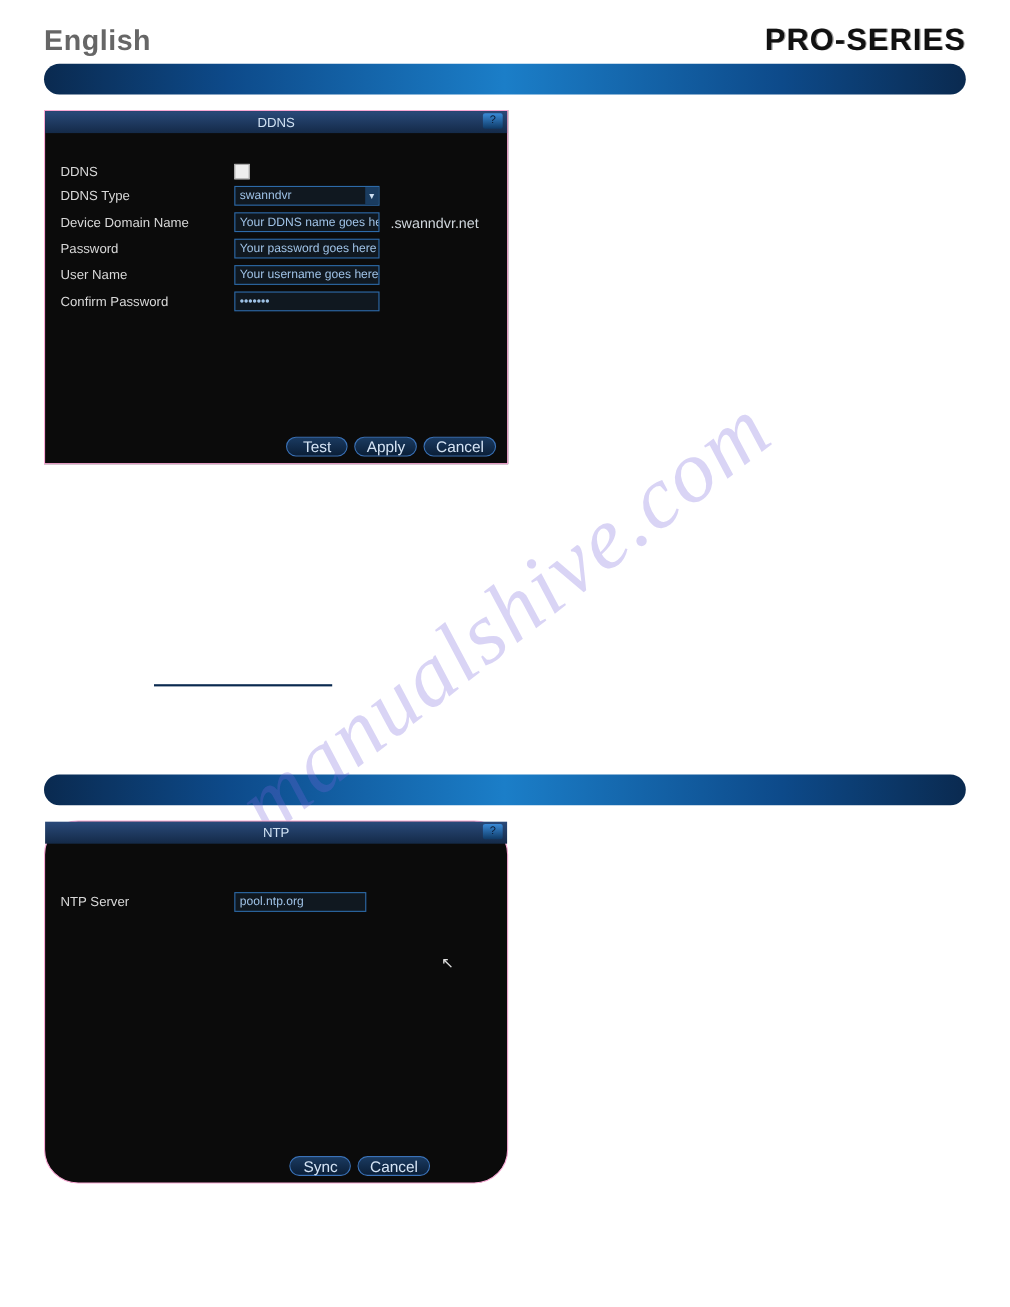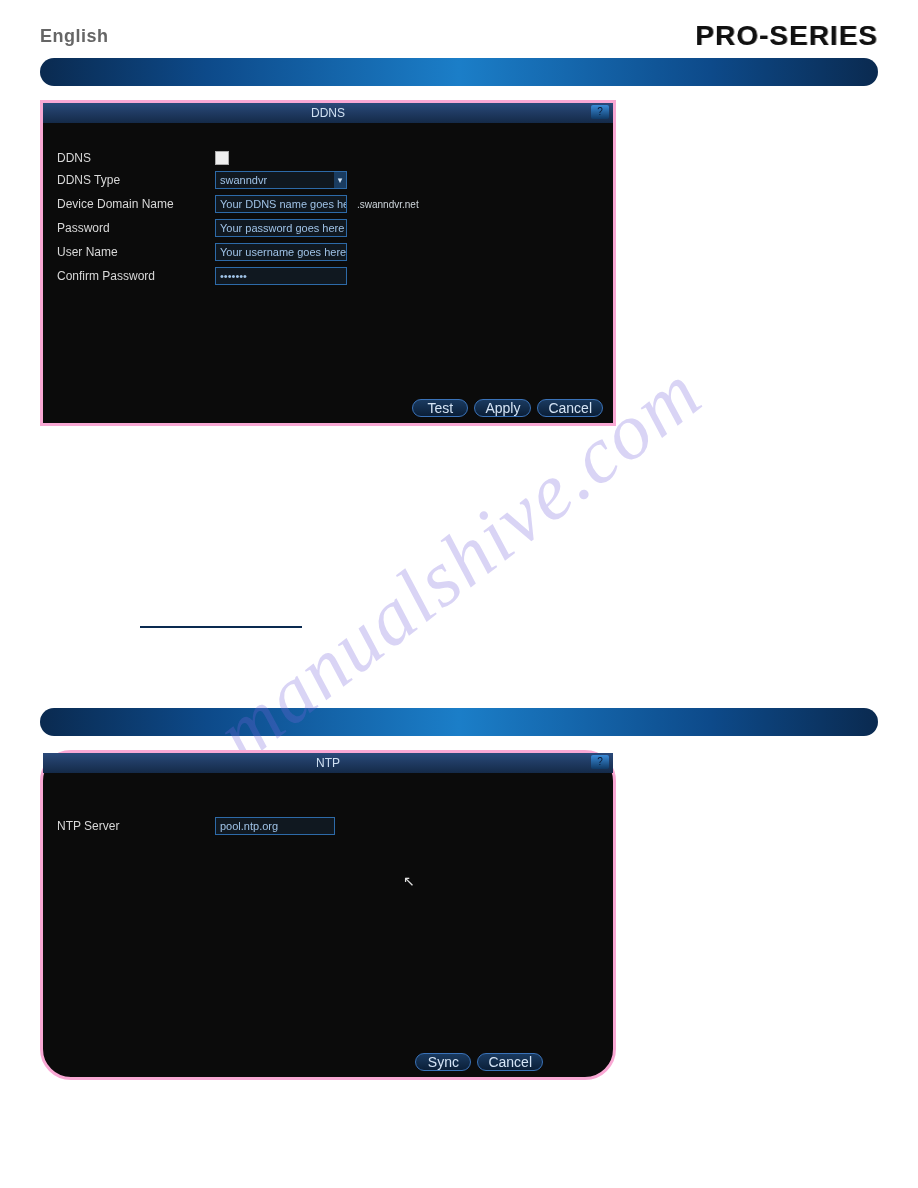--- a/index.html
+++ b/index.html
@@ -1,32 +1,32 @@
 <!DOCTYPE html>
 <html><head>
 <meta charset="utf-8">
 <style>
   * { box-sizing: border-box; margin: 0; padding: 0; }
   html, body { width: 918px; background: #fff; font-family: Arial, sans-serif; }
   .page { width: 918px; padding: 20px 40px; position: relative; }
 
   .top-header { display: flex; justify-content: space-between; align-items: center; margin-bottom: 6px; }
-  .lang-label { font-size: 18px; font-weight: bold; color: #666; letter-spacing: 0.5px; }
+  .lang-label { font-size: 26px; font-weight: bold; color: #666; letter-spacing: 0.5px; }
   .pro-series { font-size: 28px; font-weight: 900; color: #111; letter-spacing: 1px;
                 text-shadow: 1px 0 0 #999; }
 
   .gradient-bar {
     width: 100%; height: 28px; border-radius: 14px;
     background: linear-gradient(90deg, #0a2a50 0%, #0d4a8a 20%, #1b7ec8 50%, #0d4a8a 80%, #0a2a50 100%);
     margin-bottom: 14px;
   }
 
   
   .dialog {
-    width: 576px; background: #0b0b0b; border: 3px solid #f9a8d4;
+    width: 422px; background: #0b0b0b; border: 1px solid #f9a8d4;
     margin-bottom: 26px; position: relative;
   }
   .dialog-titlebar {
     height: 20px; background: linear-gradient(#2a4a7a, #142a48);
     color: #cfe0f2; font-size: 12px; text-align: center; line-height: 20px;
     position: relative;
   }
   .dialog-titlebar .help-icon {
     position: absolute; right: 4px; top: 2px; width: 18px; height: 14px;
     background: linear-gradient(#3a8bd8, #0f3a66); border-radius: 2px;
@@ -53,21 +53,21 @@
   }
 
   .text-field {
     height: 18px; background: #101820; border: 1px solid #2d6aa8;
     color: #9fc2e6; font-size: 11px; padding: 0 4px; line-height: 16px;
     white-space: nowrap; overflow: hidden;
   }
   .w132 { width: 132px; }
   .w120 { width: 120px; }
 
-  .suffix-text { color: #cfd6dc; font-size: 10px; margin-left: 2px; }
+  .suffix-text { color: #cfd6dc; font-size: 13px; margin-left: 2px; }
 
   .dialog-footer {
     position: absolute; bottom: 6px; right: 10px; display: flex; gap: 6px;
   }
   .ntp-footer { right: 70px; }
   .pill-btn {
     min-width: 56px; height: 18px; border: 1px solid #3a72b8; border-radius: 9px;
     background: linear-gradient(#1a3a60, #0b1f38); color: #d5e4f5;
     font-size: 14px; text-align: center; line-height: 16px; padding: 0 10px;
     cursor: pointer;

